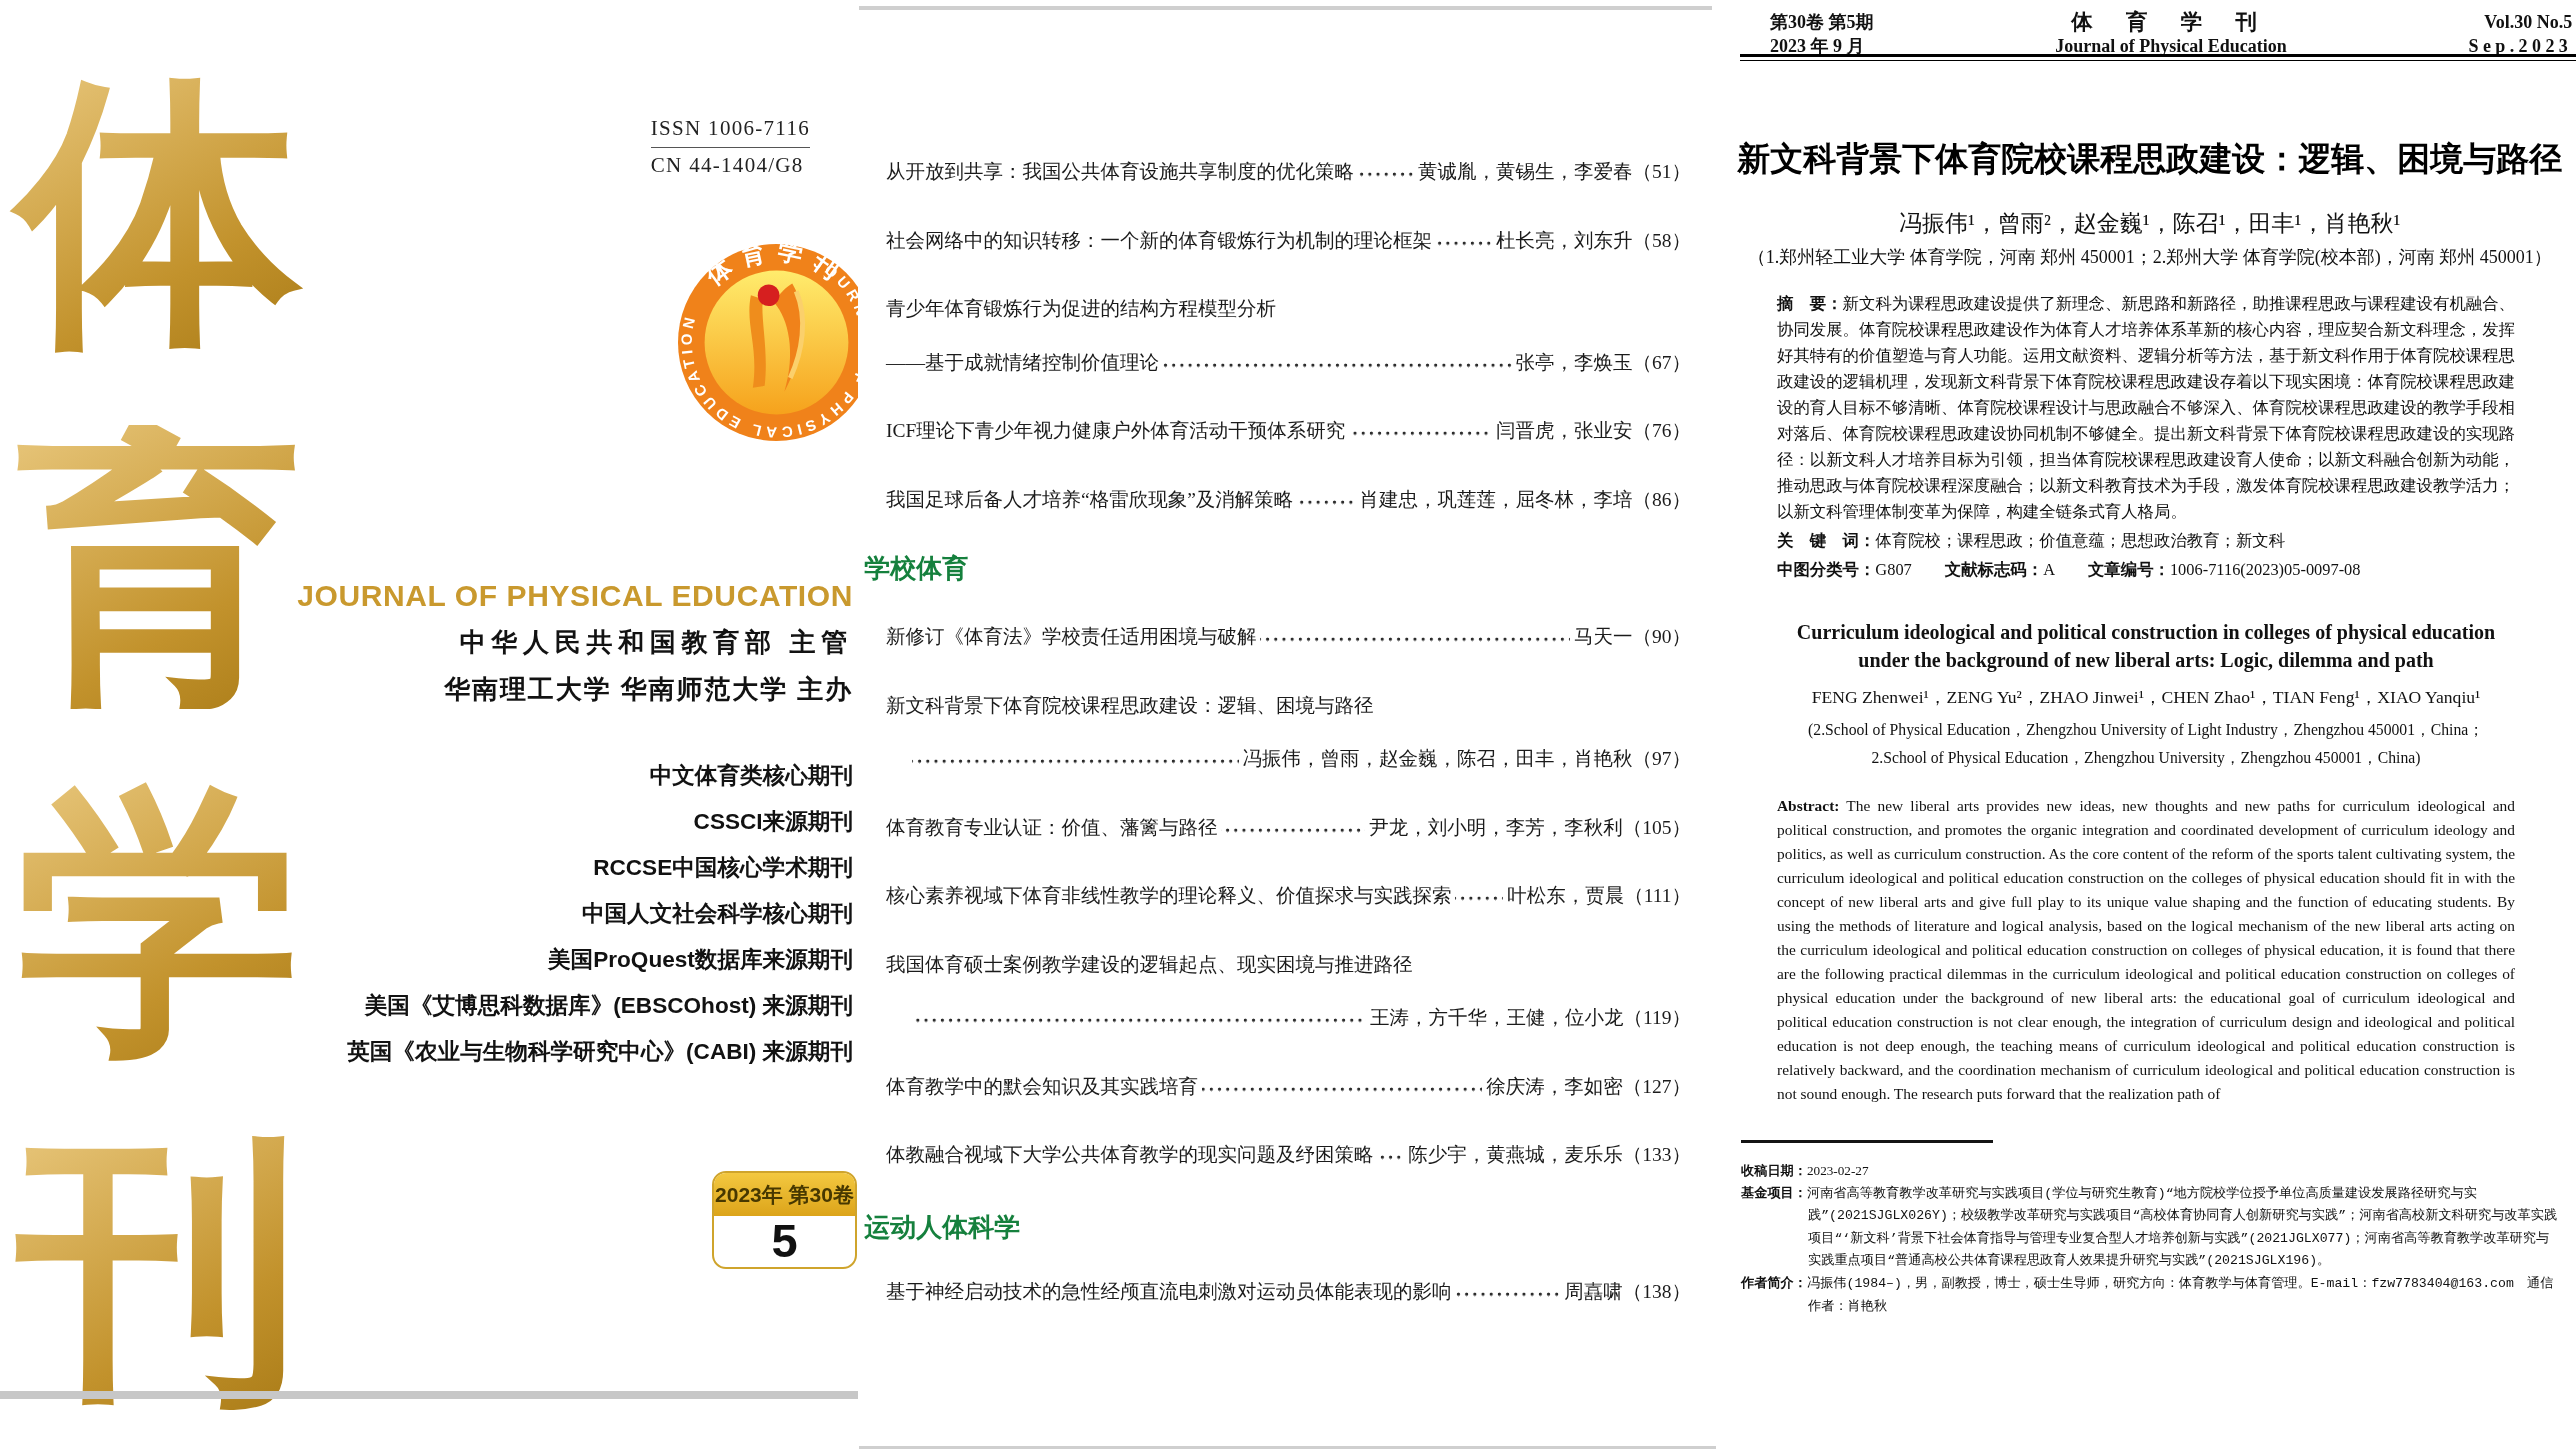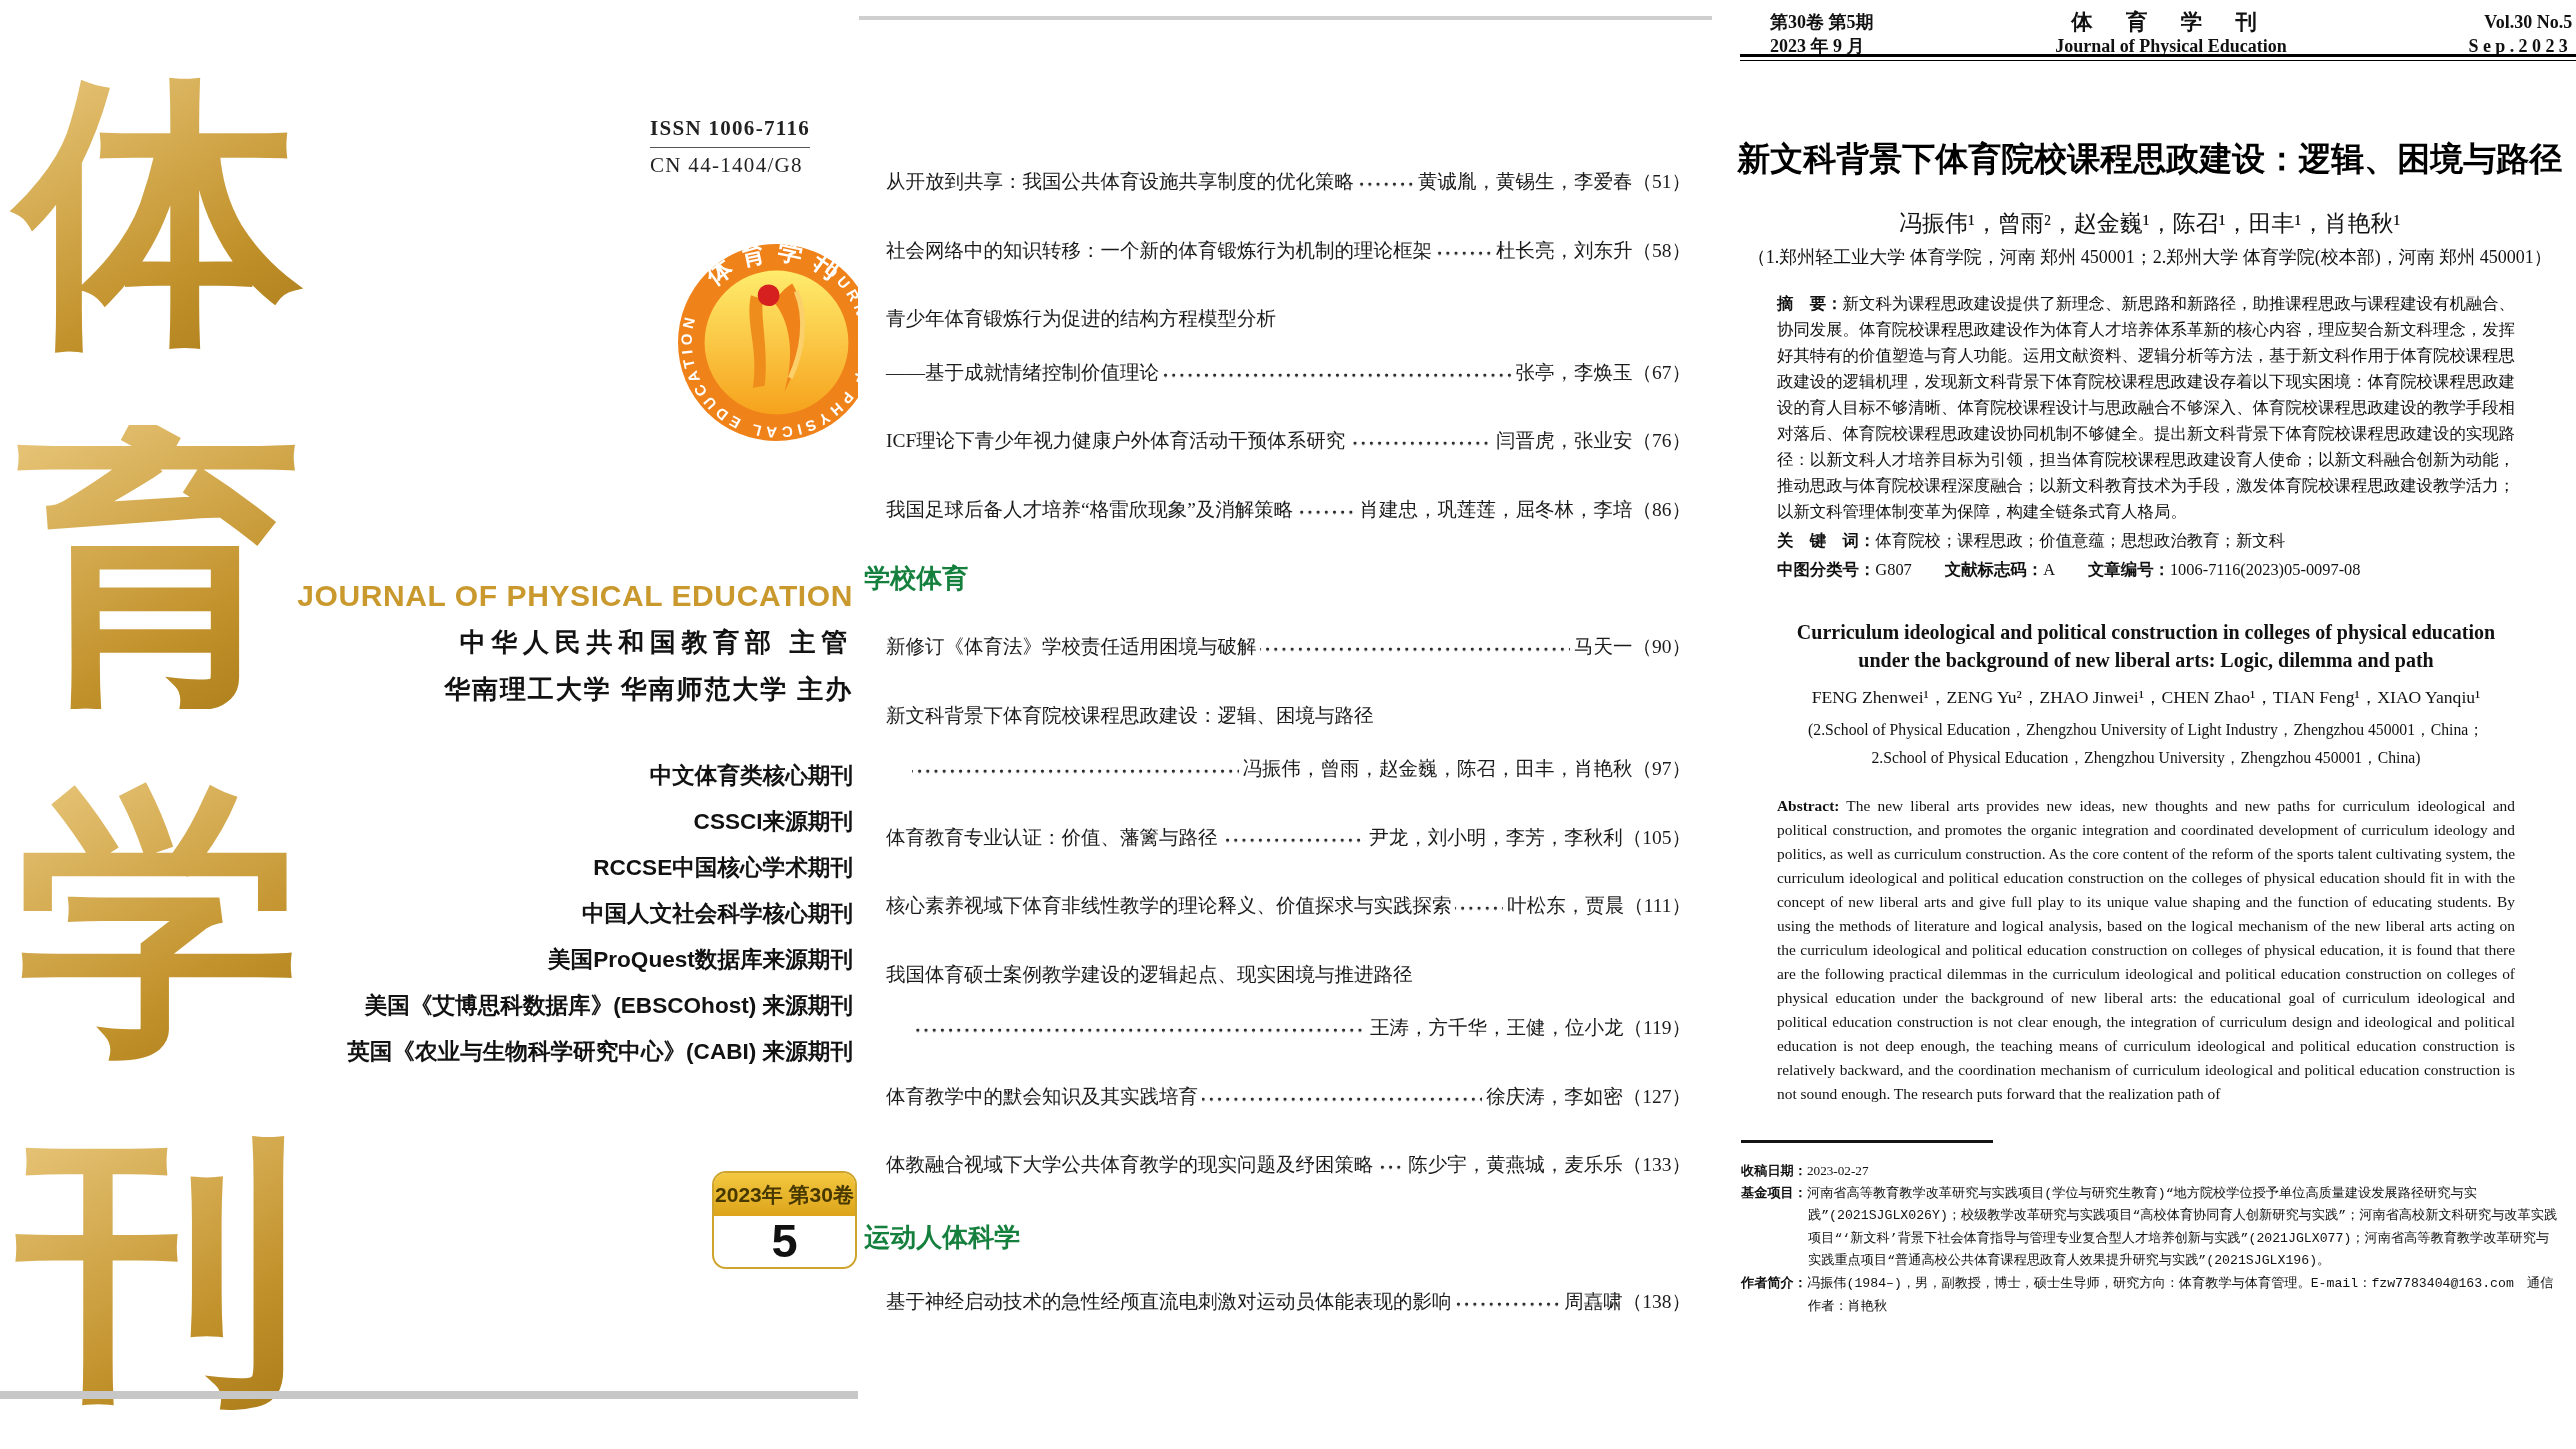--- a/index.html
+++ b/index.html
@@ -14,21 +14,21 @@
     font-family:"DejaVu Sans","Liberation Sans",sans-serif; font-weight:900; font-size:284px;
     color:#c9992e;
   }
   @supports ((-webkit-background-clip:text) or (background-clip:text)) {
     .big-char {
       background:linear-gradient(150deg,#e9c87e 0%,#d3a94e 38%,#c2922c 66%,#a87a16 100%);
       -webkit-background-clip:text; background-clip:text; color:transparent;
     }
   }
   .issn-block { position:absolute; right:48px; top:116px; font-size:21px; color:#222; letter-spacing:1.3px; }
-  .issn-line1 { padding-bottom:5.7px; border-bottom:1.9px solid #555;font-weight:bold; }
+  .issn-line1 { padding-bottom:5.7px; border-bottom:1.9px solid #555; }
   .issn-line2 { padding-top:5.7px; }
   .logo { position:absolute; left:678px; top:244px; width:197px; height:197px; }
   .ring-en { font-family:"Liberation Sans",sans-serif; font-size:7.6px; font-weight:bold; fill:#fff; letter-spacing:2.1px; }
   .ring-cn { font-size:12.5px; font-weight:bold; fill:#fff; letter-spacing:5px; }
   .journal-en { position:absolute; right:5px; top:579px; font-family:"Liberation Sans","DejaVu Sans",sans-serif;
     font-weight:bold; font-size:30px; color:#c9992e; letter-spacing:0.6px; white-space:nowrap; }
   .cover-line { position:absolute; right:5px; font-family:"Liberation Sans","DejaVu Sans",sans-serif;
     font-weight:bold; color:#121212; white-space:nowrap; }
   .supervisor { top:625px; font-size:26px; letter-spacing:5.7px; }
   .organizer  { top:672px; font-size:26px; letter-spacing:1.9px; }
@@ -36,21 +36,21 @@
     font-family:"Liberation Sans","DejaVu Sans",sans-serif; font-weight:bold; font-size:22.6px;
     line-height:46px; color:#121212; white-space:nowrap; }
   .issue-badge { position:absolute; left:712px; top:1171px; width:145px; height:98px; box-sizing:border-box;
     border:2.5px solid #cfa42c; border-radius:14px; overflow:hidden; background:#fff; }
   .badge-top { height:43px; background:linear-gradient(#f3c840,#dca41a); display:flex; align-items:center; justify-content:center;
     font-family:"Liberation Sans",sans-serif; font-weight:bold; font-size:21px; color:#473800; }
   .badge-num { height:48px; display:flex; align-items:center; justify-content:center;
     font-family:"Liberation Sans",sans-serif; font-weight:900; font-size:47px; color:#111; }
   .cover-edge { position:absolute; left:0; top:1391px; width:858px; height:8.2px; background:#c7c7c7; }
   
-  .toc { position:absolute; left:858px; top:16px; width:858px; height:1071px; background:#fff; }
+  .toc { position:absolute; left:858px; top:6px; width:858px; height:1071px; background:#fff; }
   .toc-edge-top { position:absolute; left:1.3px; top:0; width:853px; height:4.4px; background:#cfcfcf; }
   .toc-edge-bottom { position:absolute; left:1.3px; top:1440px; width:857px; height:8.8px; background:#cfcfcf; }
   .toc-row { position:absolute; left:28px; right:25px; display:flex; align-items:baseline;
     font-size:19.5px; color:#1b1b1b; white-space:nowrap; }
   .toc-row .txt { flex:0 0 auto; }
   .toc-row .lead { flex:1 1 12.6px; min-width:0; height:4.4px; align-self:flex-end; margin:0 3.8px 8.2px 3.8px;
     background-image:radial-gradient(circle,#2c2c2c 1.4px,transparent 1.9px); background-size:8.2px 4.4px; background-repeat:repeat-x; background-position:center; }
   .toc-row .tail { flex:0 0 auto; }
   .toc-row.cont { padding-left:22.6px; }
   .toc-sec { position:absolute; left:6.3px; font-family:Liberation Sans, sans-serif;

